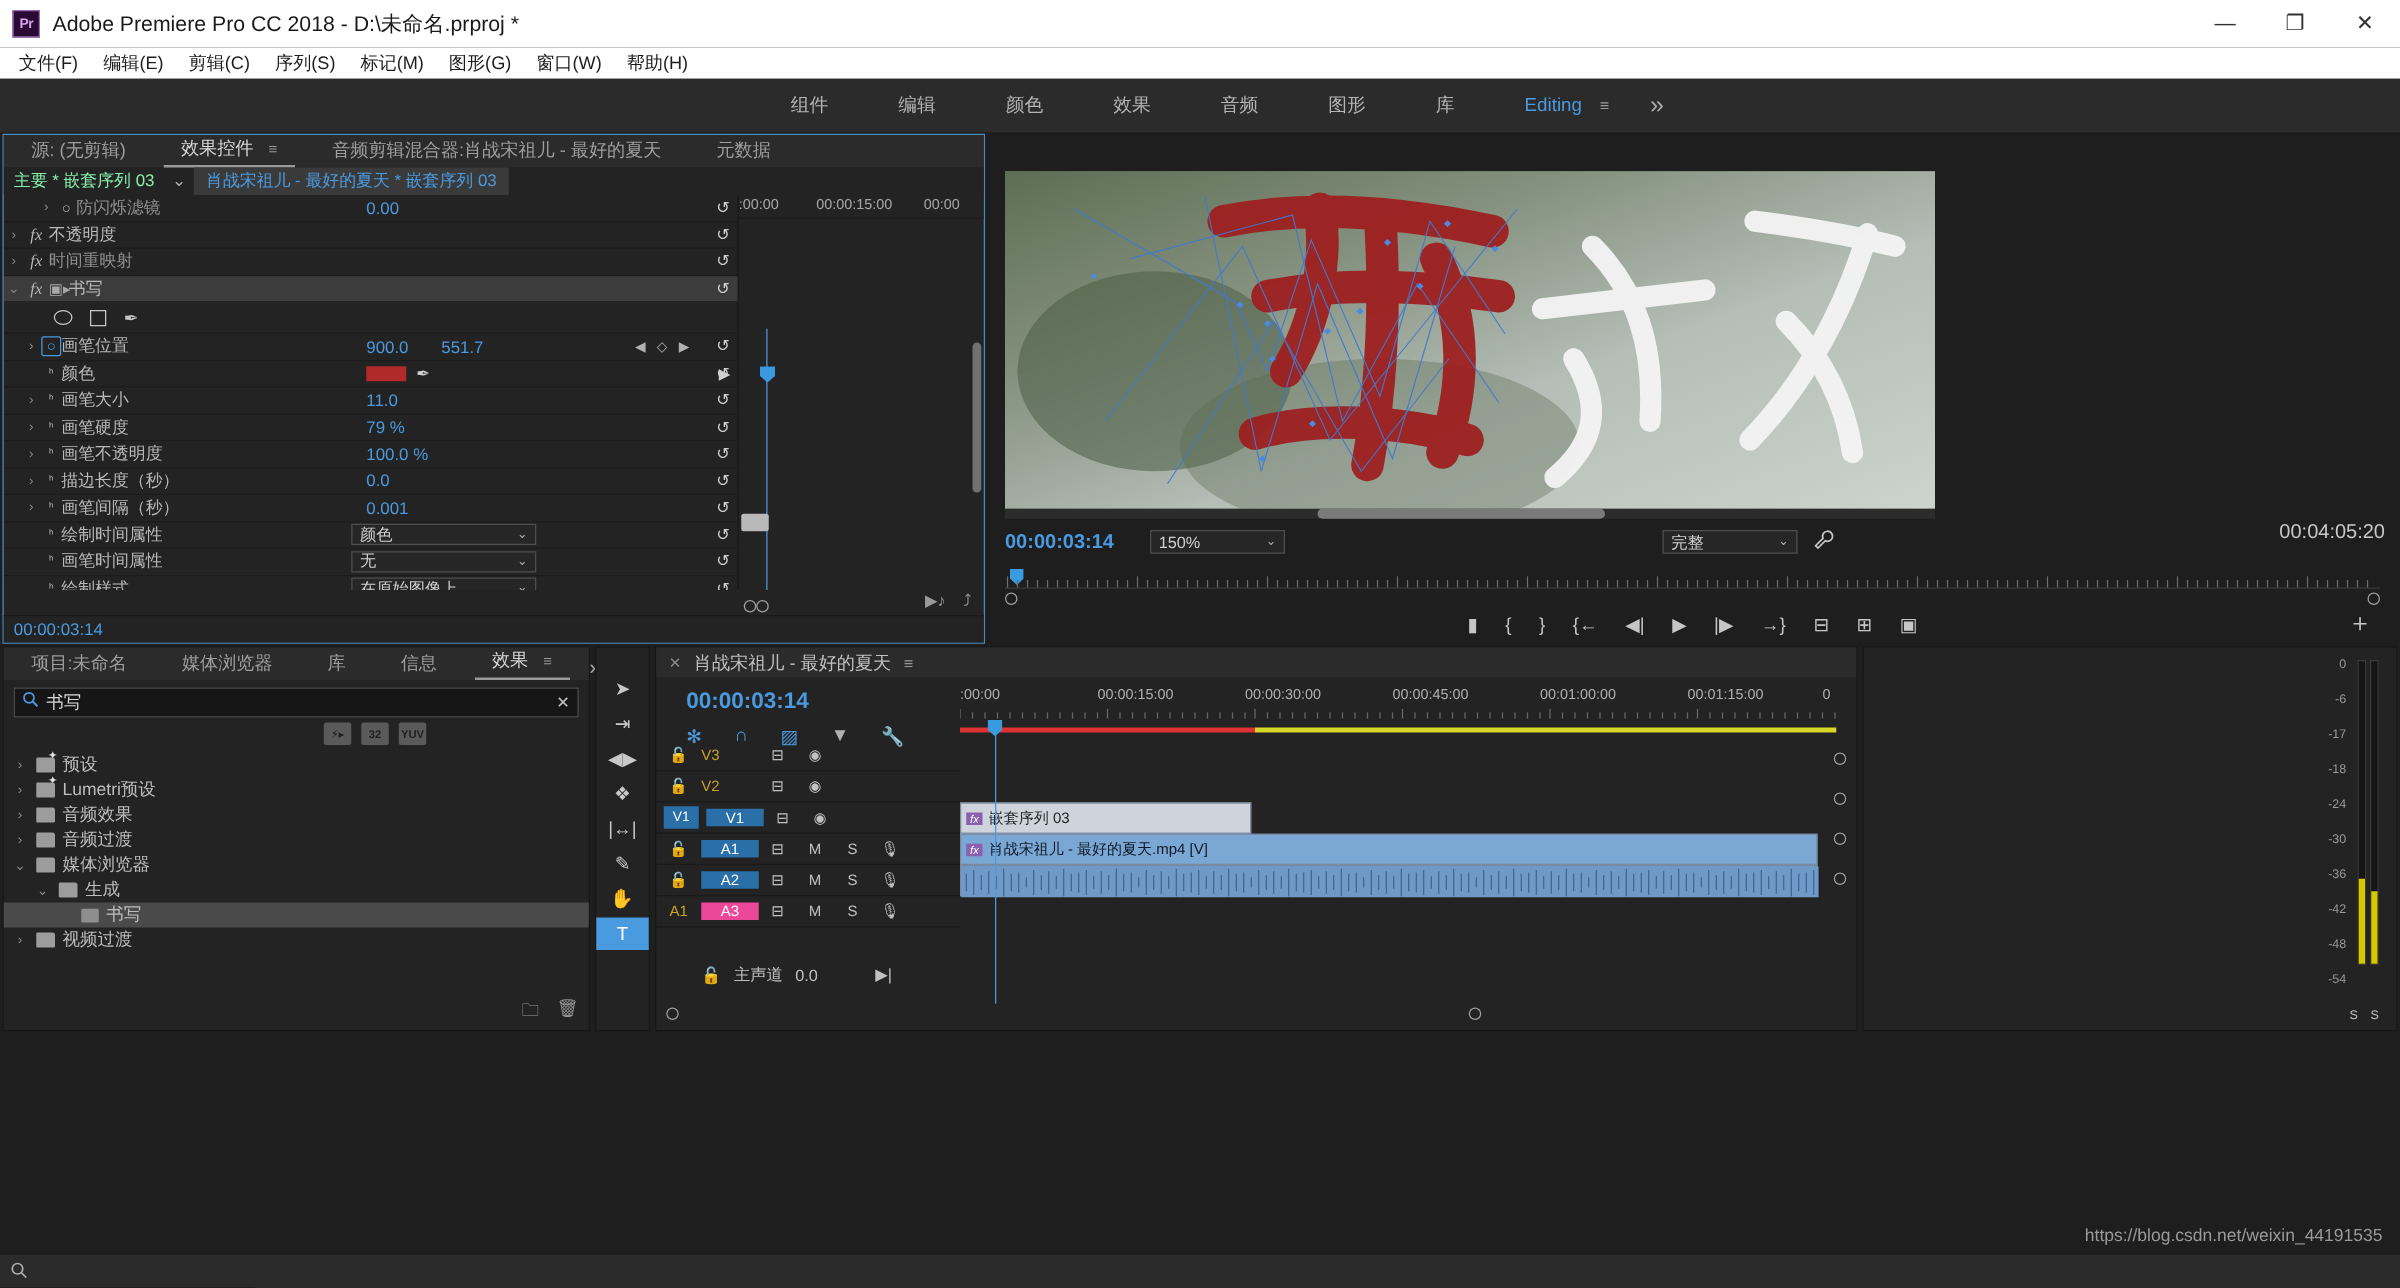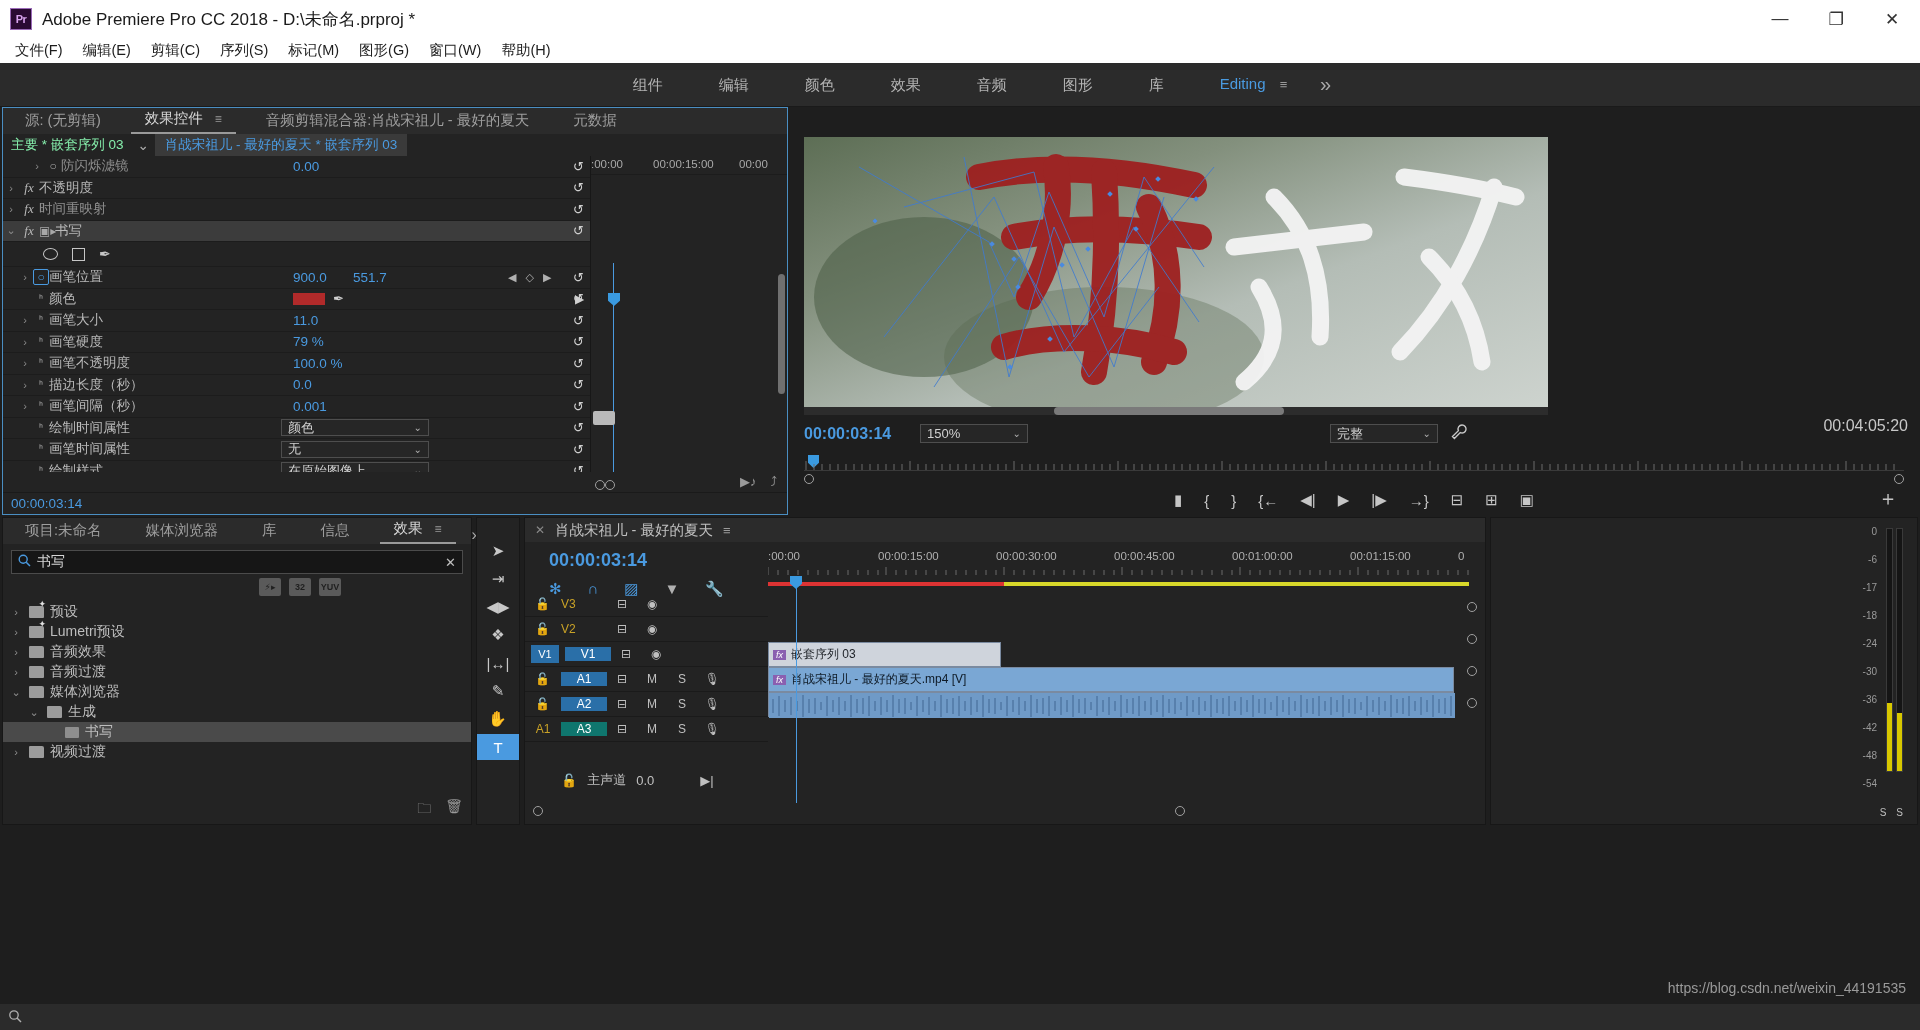--- a/index.html
+++ b/index.html
@@ -909,21 +909,21 @@
       <div class="trow">
         <span class="lock">🔓</span>
         <span class="tname" style="background:#2a6fa8;color:#fff;text-align:center">A2</span>
         <span class="ic">⊟</span>
         <span class="ic">M</span>
         <span class="ic">S</span>
         <span class="ic">🎙</span>
       </div>
       <div class="trow">
         <span class="lock" style="width:36px;text-align:center;color:#c9a227;font-size:12px">A1</span>
-        <span class="tname" style="background:#0f766e;color:#fff;text-align:center">A3</span>
+        <span class="tname" style="background:#ec4899;color:#fff;text-align:center">A3</span>
         <span class="ic">⊟</span>
         <span class="ic">M</span>
         <span class="ic">S</span>
         <span class="ic">🎙</span>
       </div>
     </div>
 
     <div class="clip nest" style="left:243px; top:124px; width:233px; height:25px;">
       <span class="fxb">fx</span>
       <span>嵌套序列 03</span>

